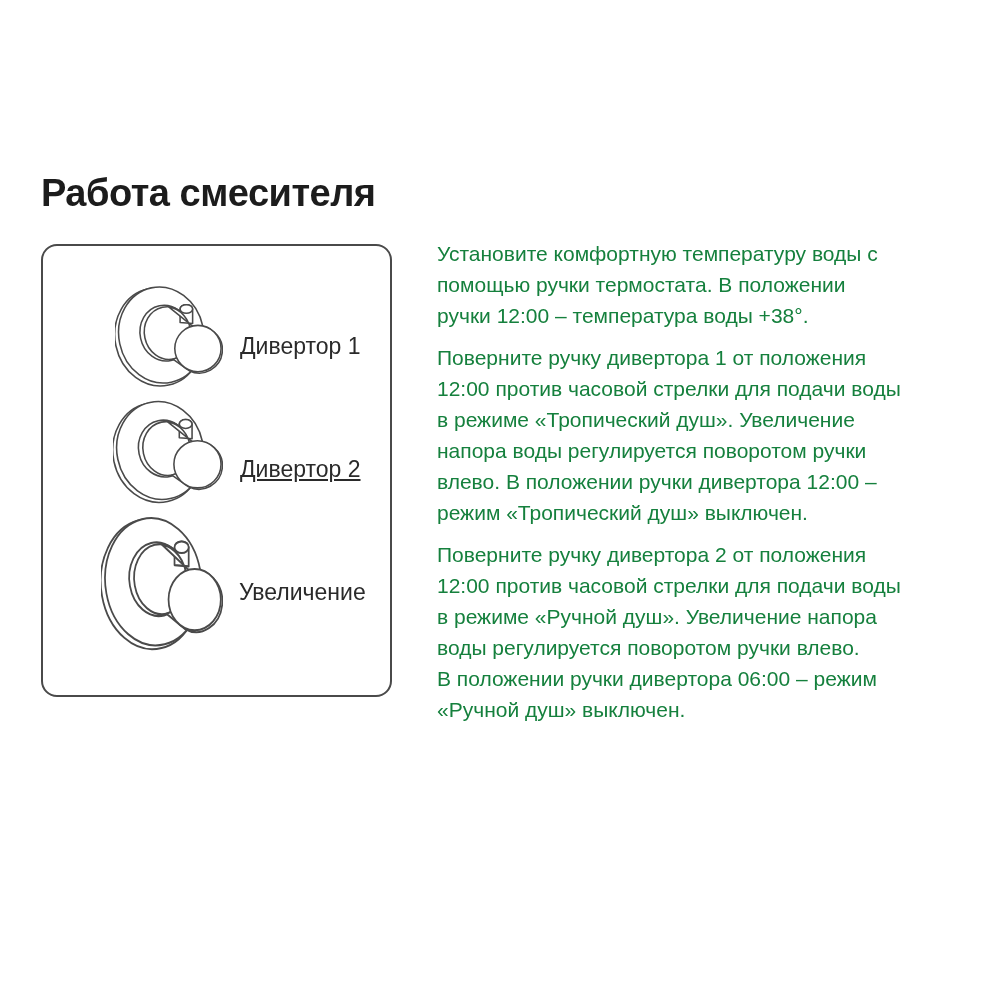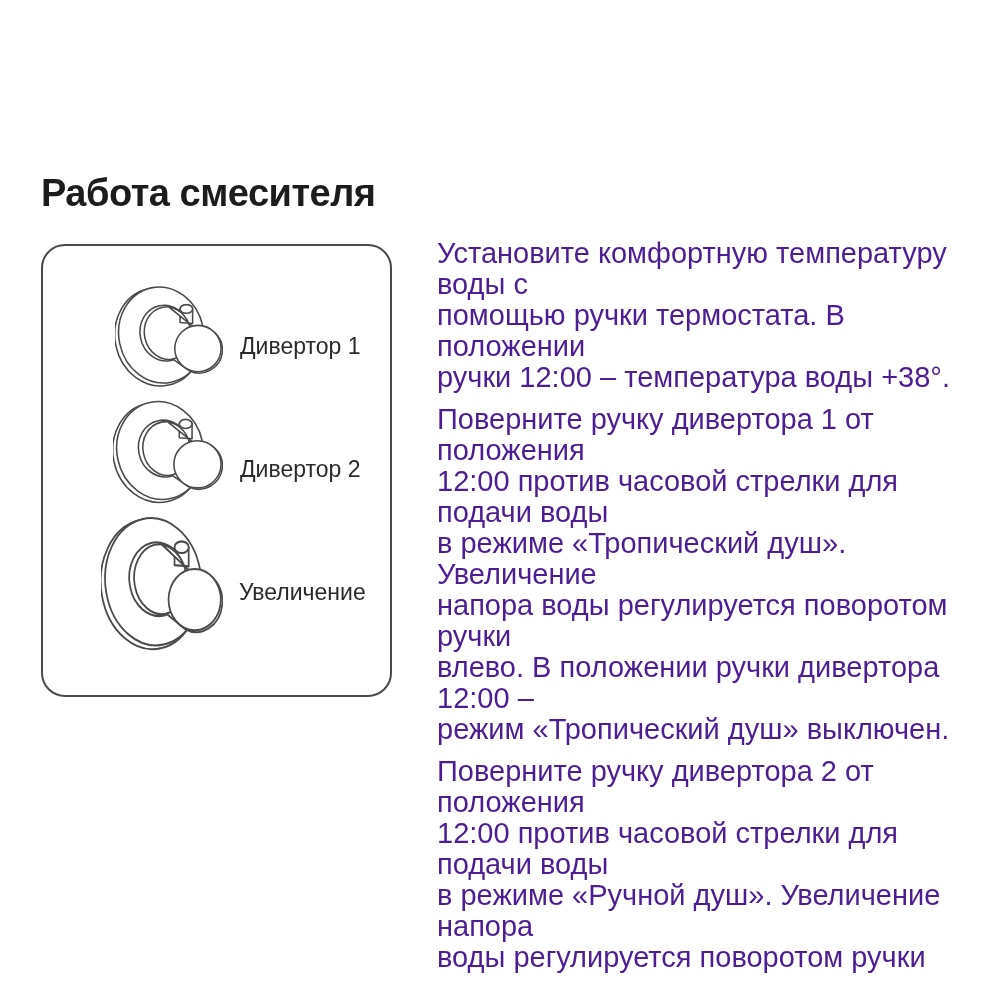--- a/index.html
+++ b/index.html
@@ -28,51 +28,51 @@
     color: #1c1c1c;
   }
   .diagram-panel {
     position: absolute;
     left: 41px;
     top: 244px;
     width: 351px;
     height: 453px;
     box-sizing: border-box;
     border: 2px solid #4a4a4a;
-    border-radius: 24px;
+    border-radius: 16px;
     background: #ffffff;
   }
   .knob {
     position: absolute;
   }
   .knob-1 { left: 72px;  top: 37px;  width: 108px; height: 106px; }
   .knob-2 { left: 70px;  top: 152px; width: 110px; height: 107px; }
   .knob-3 { left: 58px;  top: 268px; width: 122px; height: 138px; }
   .knob-label {
     position: absolute;
     left: 197px;
     font-size: 23px;
     line-height: 24px;
     color: #2a2a2a;
     white-space: nowrap;
   }
   .knob-label-1 { top: 88px;  }
-  .knob-label-2 { top: 211px; }
+  .knob-label-2 { top: 211px; text-decoration: underline; }
   .knob-label-3 { top: 334px; left: 196px; }
   .instructions {
     position: absolute;
     left: 437px;
     top: 238px;
     width: 535px;
   }
   .instructions p {
     margin: 0 0 11px 0;
-    font-size: 29px;
+    font-size: 21px;
     line-height: 31px;
-    color: #4c1d95;
+    color: #15803d;
     white-space: pre-line;
   }
   svg .stroke {
     fill: none;
     stroke: #4a4a4a;
     stroke-width: 1.6;
     stroke-linecap: round;
     stroke-linejoin: round;
   }
   svg .filled {

